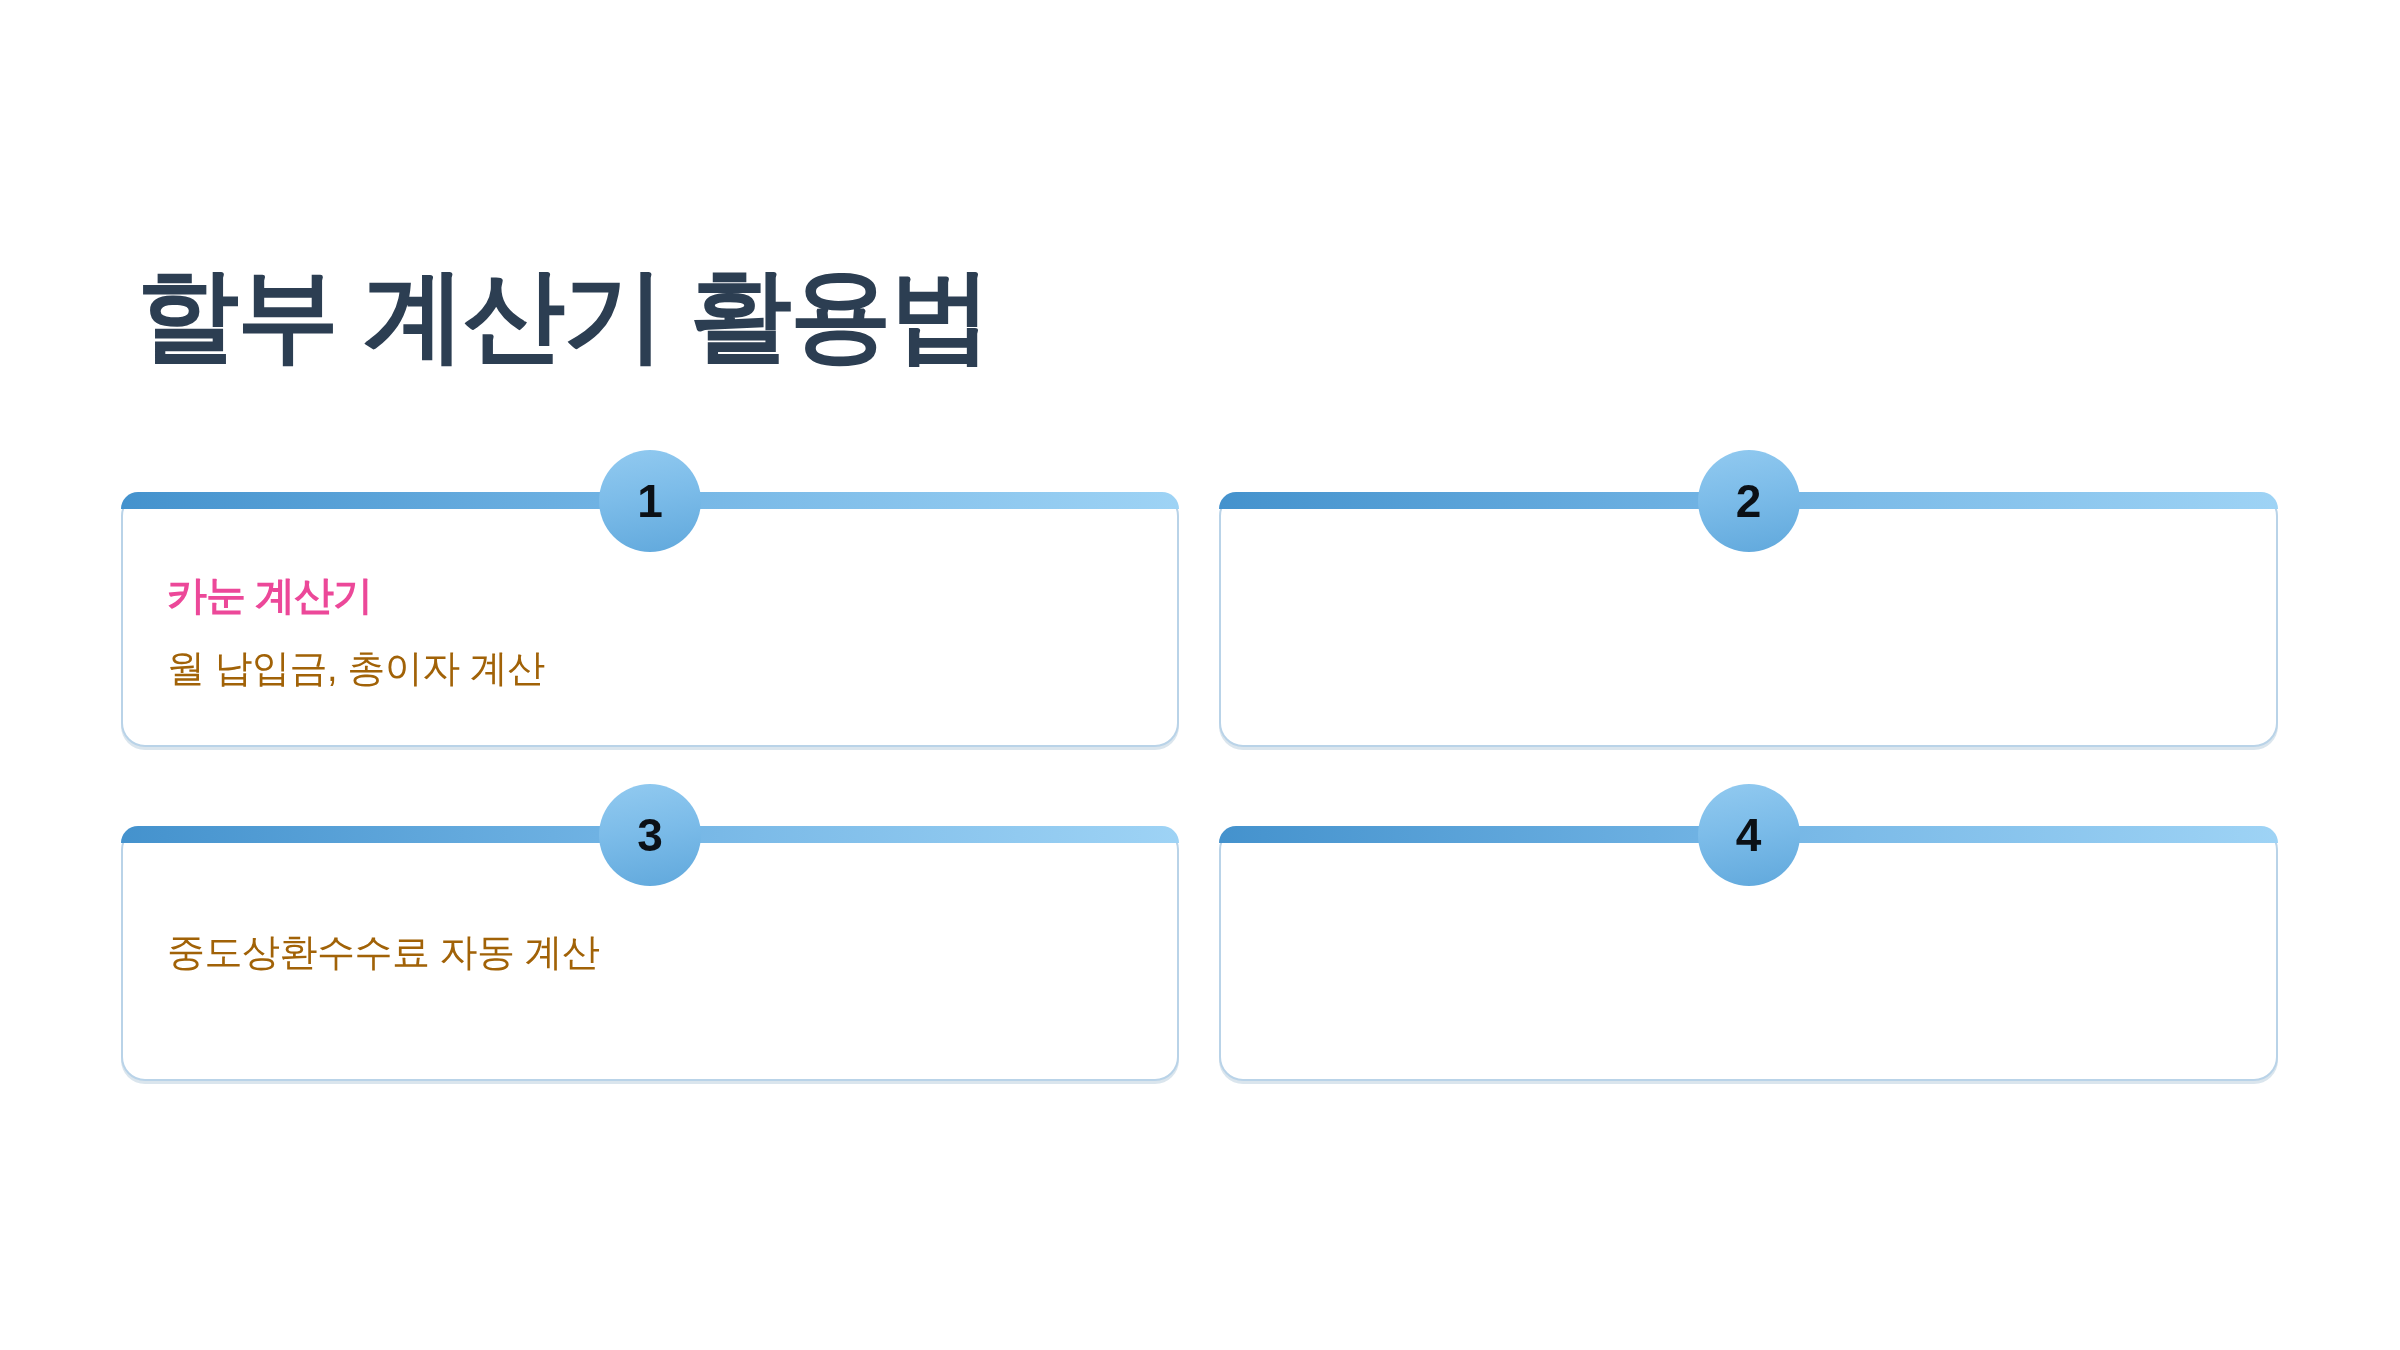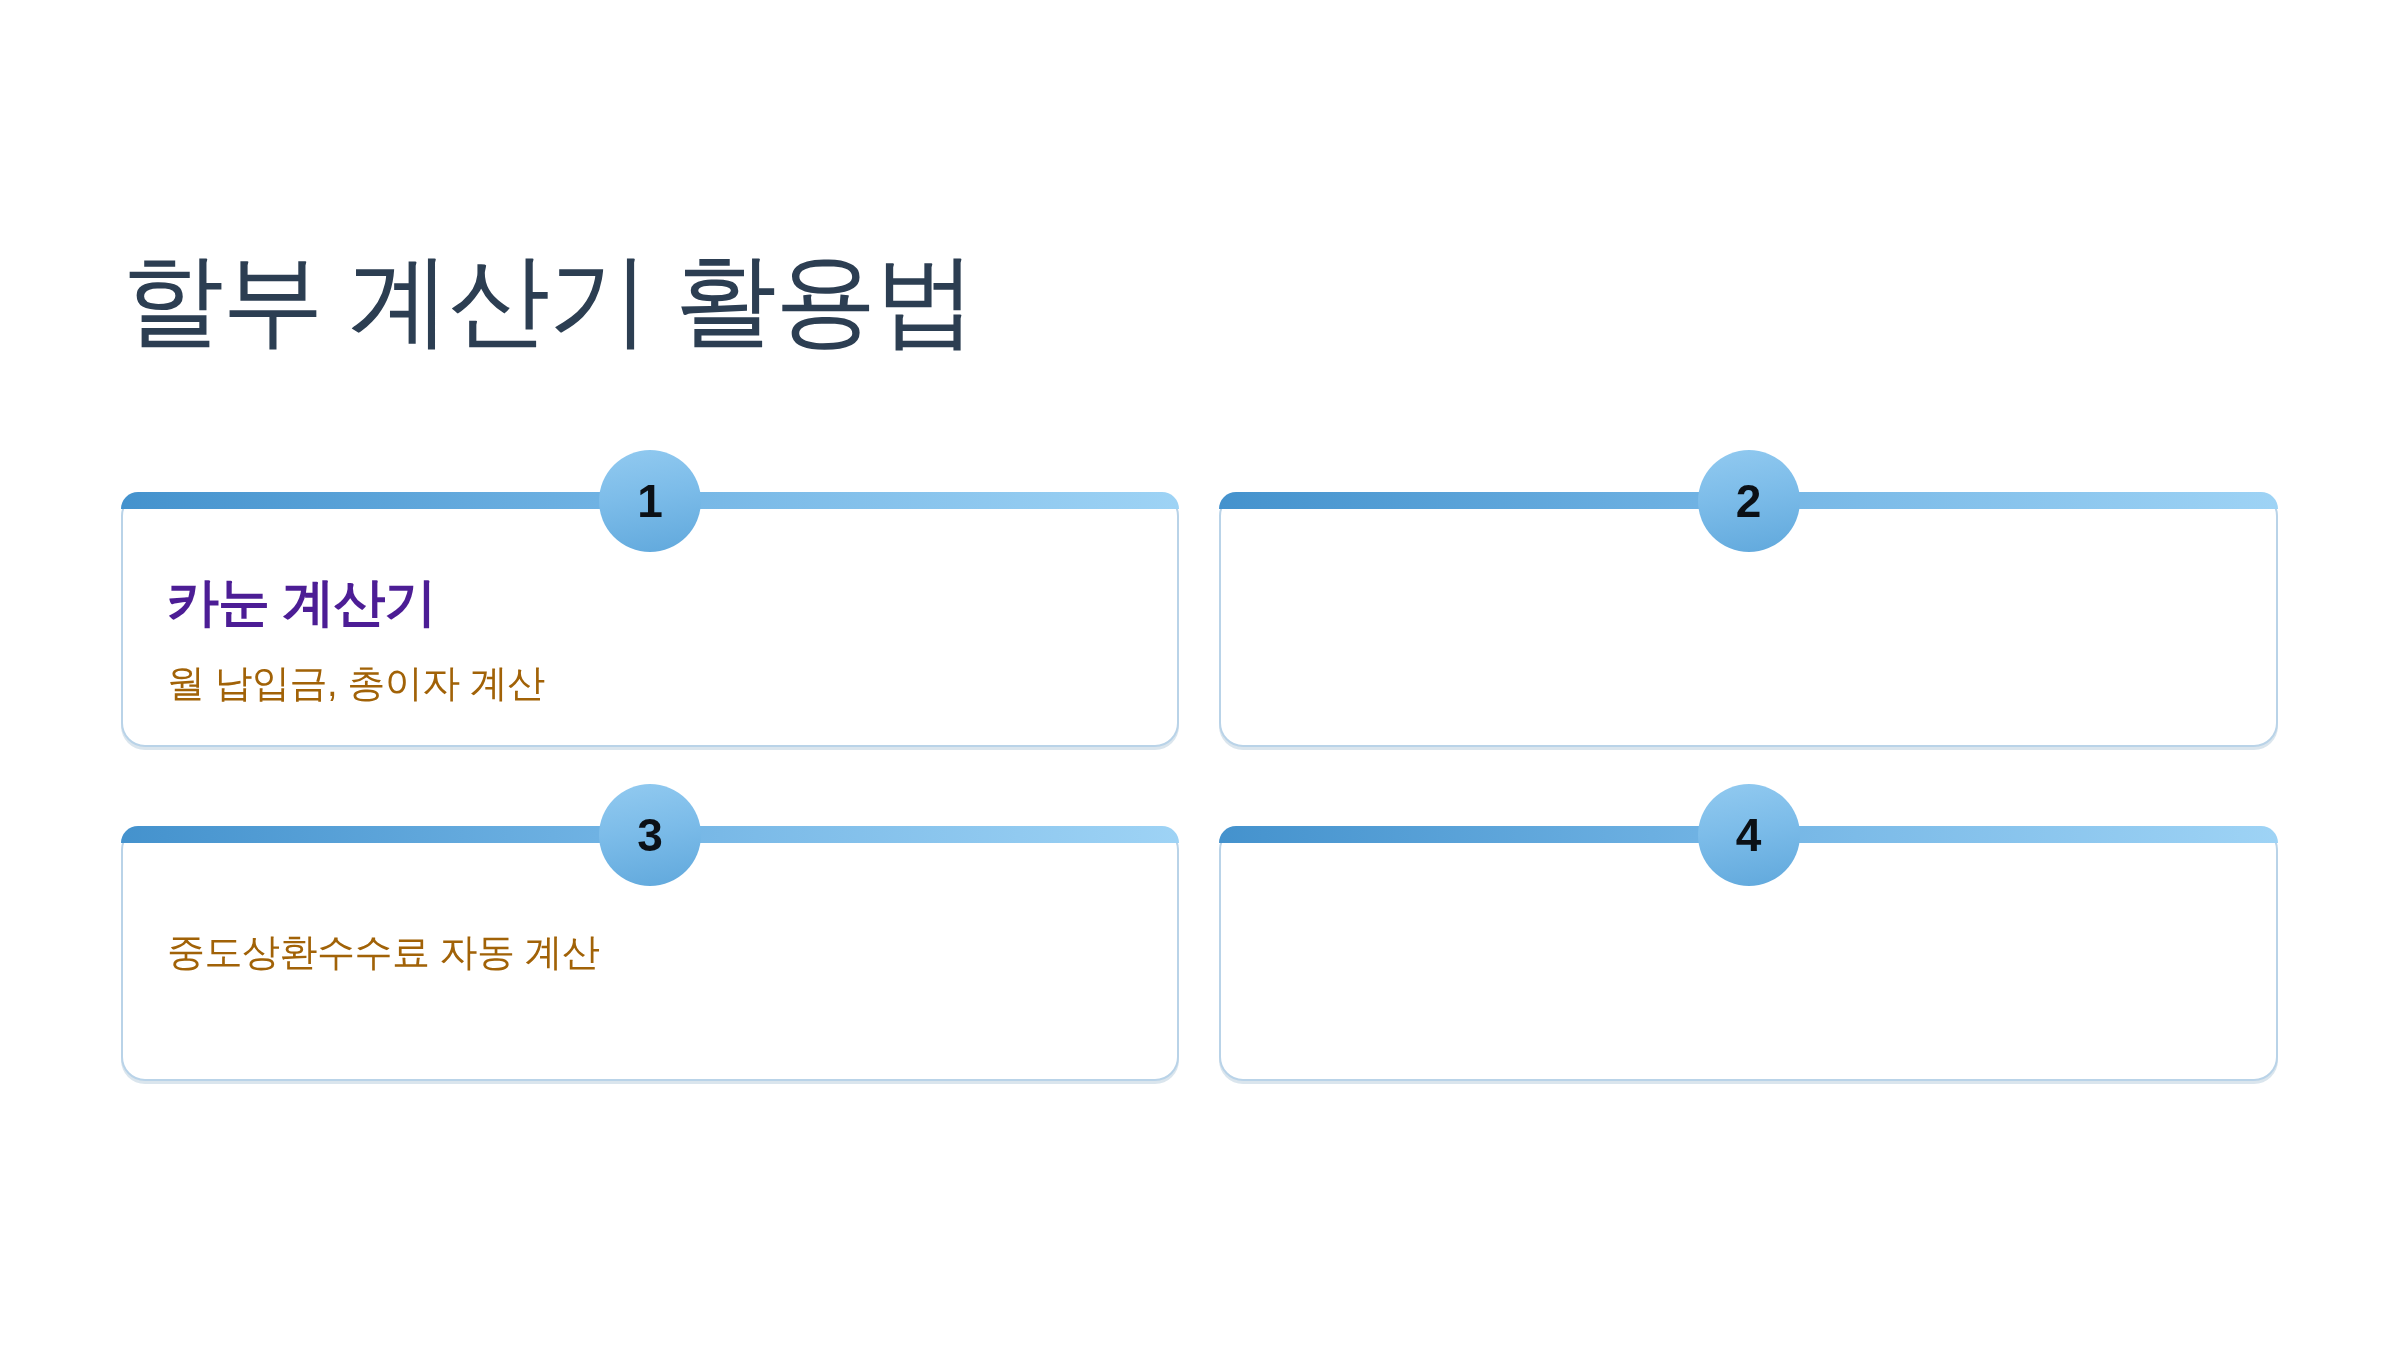--- a/index.html
+++ b/index.html
@@ -12,24 +12,24 @@
     position: relative;
     width: 2400px;
     height: 1350px;
     background: #ffffff;
     overflow: hidden;
   }
   .slide-title {
     position: absolute;
     left: 122px;
     top: 244px;
-    margin: 0;
+    margin: 15px;
     font-size: 102px;
     line-height: 1.1;
-    font-weight: 400;
+    font-weight: 700;
     letter-spacing: -2px;
     color: #2c3e52;
   }
   .card-grid {
     position: absolute;
     left: 121px;
     top: 492px;
     width: 2157px;
     display: grid;
     grid-template-columns: 1058px 1059px;
@@ -71,25 +71,25 @@
     font-size: 46px;
     font-weight: 800;
     color: #0b1016;
     line-height: 1;
   }
   .card-body {
     padding: 76px 44px 0 44px;
   }
   .card-title {
     margin: 0;
-    font-size: 52px;
+    font-size: 40px;
     line-height: 1.25;
     font-weight: 800;
     letter-spacing: -1px;
-    color: #4c1d95;
+    color: #ec4899;
   }
   .card-desc {
     margin: 24px 0 0 0;
     font-size: 38px;
     line-height: 1.3;
     font-weight: 400;
     letter-spacing: -0.5px;
     color: #a16207;
   }
 </style>

